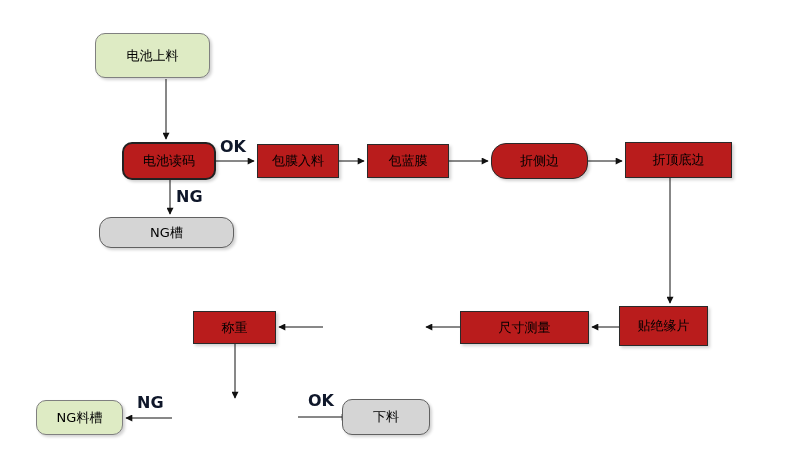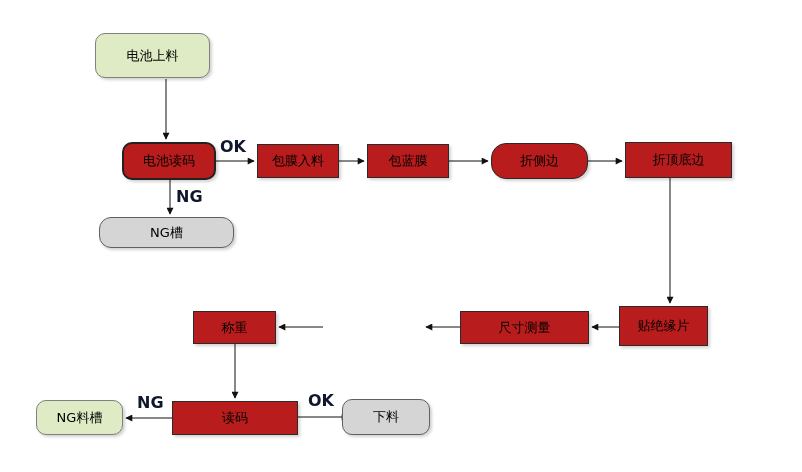--- a/index.html
+++ b/index.html
@@ -73,21 +73,20 @@
   <div class="node green rounded n-battery-loading">电池上料</div>
   <div class="node proc rounded n-battery-scan">电池读码</div>
   <div class="node gray rounded n-ng-slot">NG槽</div>
   <div class="node proc n-blue-film">包蓝膜</div>
   <div class="node proc n-film-wrap-feed">包膜入料</div>
   <div class="node proc n-fold-side">折侧边</div>
   <div class="node proc n-fold-top-bottom">折顶底边</div>
   <div class="node proc n-attach-insulation">贴绝缘片</div>
   <div class="node proc n-insulation-test">尺寸测量</div>
   <div class="node proc n-weighing">称重</div>
-  <div class="node proc n-code-scan">读码</div>
   <div class="node green rounded n-ng-chute">NG料槽</div>
   <div class="node gray rounded n-unload">下料</div>
 
   <div class="edge-label l-scan-ok">OK</div>
   <div class="edge-label l-scan-ng">NG</div>
   <div class="edge-label l-recheck-ng">NG</div>
   <div class="edge-label l-recheck-ok">OK</div>
 
 </div>
 

